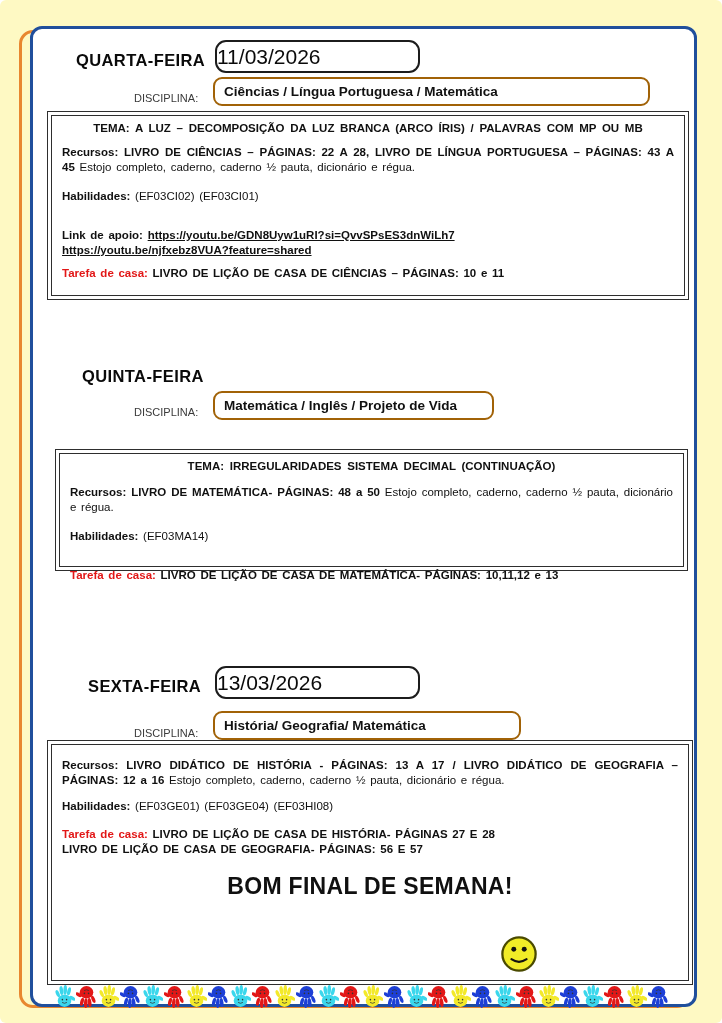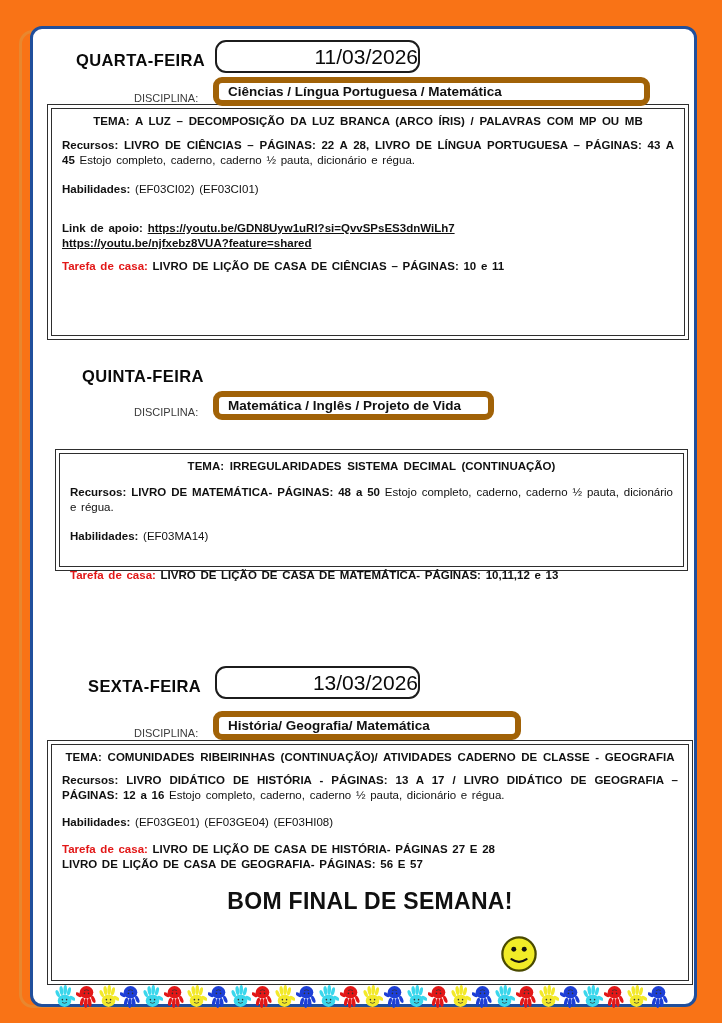--- a/index.html
+++ b/index.html
@@ -1,29 +1,29 @@
 <!DOCTYPE html>
 <html style="--red: #E21717;"><head>
 <meta charset="utf-8">
 <style>
   * { margin:0; padding:0; box-sizing:border-box; }
   html,body { width:722px; height:1023px; background:#fff; }
   body { font-family:"Liberation Sans", sans-serif; color:#111; position:relative; overflow:hidden; }
-  .page { position:absolute; inset:0; background:#f97316; }
+  .page { position:absolute; inset:0; background:#fef9c3;border-radius:6px; }
 
   .frame-orange { position:absolute; left:19px; top:30px; width:672px; height:978px;
                   border:3px solid #E8872F; border-radius:14px; }
   .frame-blue   { position:absolute; left:30px; top:26px; width:667px; height:981px;
                   border:3px solid #204F9C; border-radius:12px; background:#fff; }
 
   .day-label { position:absolute; font-weight:700; font-size:16.5px; letter-spacing:.4px; color:#0a0a0a; }
   .datebox { position:absolute; width:205px; height:33px; border:2px solid #1c1c1c; border-radius:11px;
-             display:flex; align-items:center; justify-content:flex-end; font-size:21px; color:#0a0a0a; background:#fff; }
+             display:flex; align-items:center; justify-content:flex-start; font-size:21px; color:#0a0a0a; background:#fff; }
   .disclabel { position:absolute; font-size:11px; color:#3a3a3a; }
-  .discbox { position:absolute; height:29px; border:6px solid #a16207; border-radius:9px; background:#fff;
+  .discbox { position:absolute; height:29px; border:2px solid #a16207; border-radius:9px; background:#fff;
              display:flex; align-items:center; padding-left:9px; font-weight:700; font-size:13.5px; z-index:3; }
 
   .cbox { position:absolute; border:1.5px solid #2e2e2e; background:#fff; }
   .cbox-inner { position:absolute; inset:3px; border:1px solid #2e2e2e; padding:5px 10px 0 10px;
                 font-size:11.5px; font-weight:700; line-height:1.32; color:#101010; }
 
   .tema { text-align:center; word-spacing:2.5px; }
   .row  { text-align:justify; word-spacing:1.5px; }
   .reg  { font-weight:400; }
   .hab-val { font-weight:400; }
@@ -49,21 +49,21 @@
 
   <div class="day-label" style="left:76px; top:51px;">QUARTA-FEIRA</div>
   <div class="datebox" style="left:215px; top:40px;">
     <span>11/03/2026</span>
   </div>
   <div class="disclabel" style="left:134px; top:92px;">DISCIPLINA:</div>
   <div class="discbox" style="left:213px; top:77px; width:437px;">
     <span>Ciências / Língua Portuguesa / Matemática</span>
   </div>
 
-  <div class="cbox" style="left:47px; top:104px; width:642px; height:236px;">
+  <div class="cbox" style="left:47px; top:111px; width:642px; height:189px;">
     <div class="cbox-inner">
       <div class="tema">TEMA: A LUZ – DECOMPOSIÇÃO DA LUZ BRANCA (ARCO ÍRIS) / PALAVRAS COM MP OU MB</div>
       <div class="row gap9">
         <span>Recursos:</span>
         <span>LIVRO DE CIÊNCIAS – PÁGINAS: 22 A 28, LIVRO DE LÍNGUA PORTUGUESA – PÁGINAS: 43 A 45</span>
         <span class="reg">Estojo completo, caderno, caderno ½ pauta, dicionário e régua.</span>
       </div>
       <div class="row gap13">
         <span>Habilidades:</span>
         <span class="hab-val">(EF03CI02) (EF03CI01)</span>
@@ -111,21 +111,20 @@
   <div class="datebox" style="left:215px; top:666px;">
     <span>13/03/2026</span>
   </div>
   <div class="disclabel" style="left:134px; top:727px;">DISCIPLINA:</div>
   <div class="discbox" style="left:213px; top:711px; width:308px;">
     <span>História/ Geografia/ Matemática</span>
   </div>
 
   <div class="cbox" style="left:47px; top:740px; width:646px; height:245px;">
     <div class="cbox-inner">
-      <div class="tema">TEMA: COMUNIDADES RIBEIRINHAS (CONTINUAÇÃO)/ ATIVIDADES CADERNO DE CLASSE - GEOGRAFIA</div>
       <div class="row gap8">
         <span>Recursos:</span>
         <span>LIVRO DIDÁTICO DE HISTÓRIA - PÁGINAS: 13 A 17 / LIVRO DIDÁTICO DE GEOGRAFIA – PÁGINAS: 12 a 16</span>
         <span class="reg">Estojo completo, caderno, caderno ½ pauta, dicionário e régua.</span>
       </div>
       <div class="row gap11">
         <span>Habilidades:</span>
         <span class="hab-val">(EF03GE01) (EF03GE04) (EF03HI08)</span>
       </div>
       <div class="row gap12">

